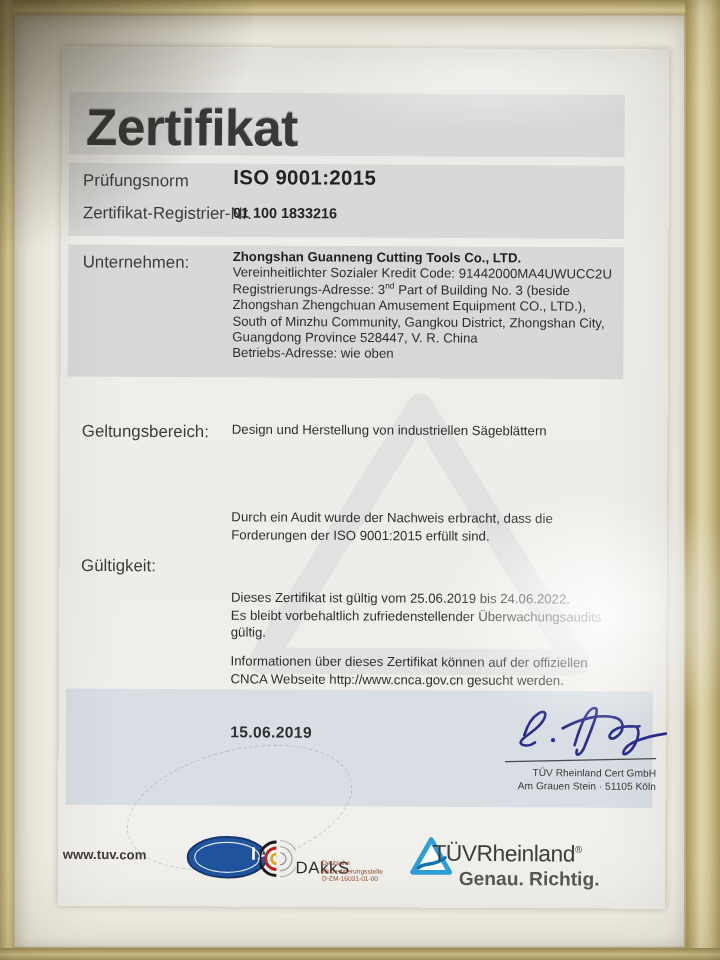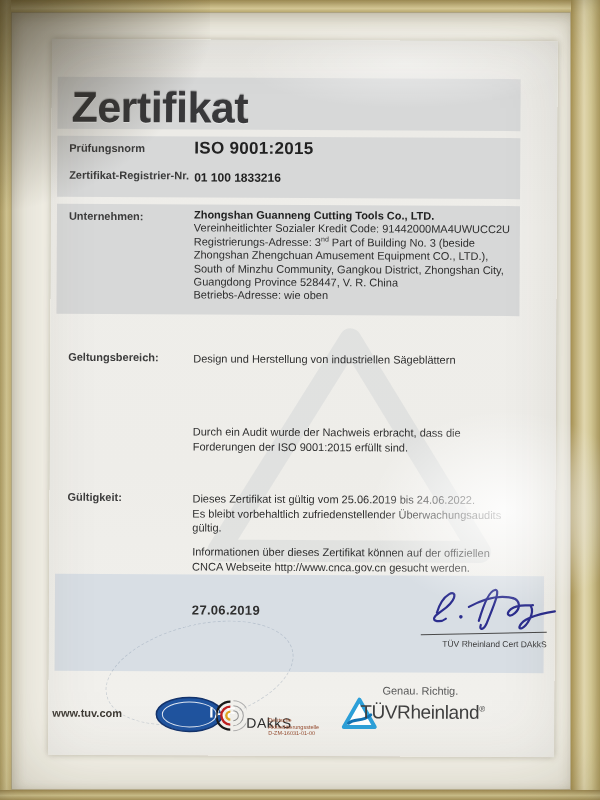--- a/index.html
+++ b/index.html
@@ -18,56 +18,56 @@
   .paper{position:absolute;left:50px;top:40px;width:506px;height:716px;
          background:linear-gradient(180deg,#e9e8e4 0%,#efeeea 26%,#eeede9 60%,#f2f1ed 100%);
          box-shadow:0 0 6px rgba(60,50,20,.3);transform:rotate(.3deg);}
   .band{position:absolute;left:6px;width:463px;background:#d7d8d8;}
   .band-title{top:38px;height:52px;}
   .band-norm{top:97px;height:61px;}
   .band-company{top:165px;height:110px;}
   .blue-band{position:absolute;left:6px;top:535px;width:489px;height:97px;background:#d8dee4;}
   .title{position:absolute;left:20px;top:44px;margin:0;font-size:43px;font-weight:700;letter-spacing:-.5px;
          color:#38383a;text-shadow:0 1px 0 rgba(255,255,255,.45), 0 -1px 1px rgba(0,0,0,.25);z-index:3;}
-  .lbl{position:absolute;left:18px;font-size:11px;color:#3c3c3c;z-index:3;font-weight:bold;}
+  .lbl{position:absolute;left:18px;font-size:14px;color:#3c3c3c;z-index:3;}
   .val{position:absolute;left:143px;color:#222;z-index:3;}
   .norm-val{top:99px;font-size:17px;font-weight:700;letter-spacing:.3px;}
   .reg-lbl{top:130px;}
   .reg-val{top:131px;font-size:12px;font-weight:700;}
   .norm-lbl{top:103px;}
   .comp-lbl{top:171px;}
   .textblock{position:absolute;left:143px;font-size:11px;line-height:13.4px;color:#2e2e2e;z-index:3;width:345px;}
   .company-block{top:169px;}
   .company-name{font-weight:700;color:#1f1f1f;}
   sup{font-size:7px;vertical-align:super;line-height:0;}
   .scope-lbl{top:312px;}
   .scope-block{top:312px;line-height:14px;}
   .audit-block{top:385px;line-height:14.5px;}
-  .valid-lbl{top:452px;}
+  .valid-lbl{top:424px;}
   .valid-block{top:452px;line-height:14.5px;}
   .info-block{top:505px;line-height:14.5px;}
   .date{position:absolute;left:143px;top:563px;font-size:13px;font-weight:600;color:#2f2f2f;letter-spacing:.3px;z-index:3;}
   .sig-svg{position:absolute;left:372px;top:540px;z-index:4;}
   .sig-line{position:absolute;left:372px;top:592px;width:126px;border-top:1.5px solid #4a4a4a;transform:rotate(-1.5deg);z-index:3;}
   .issuer{position:absolute;left:280px;top:598px;width:218px;text-align:right;font-size:8.5px;line-height:10.5px;color:#3b3b3b;z-index:3;}
   
   .wm-tri{position:absolute;left:155px;top:285px;z-index:1;opacity:.55;}
   .wm-seal{position:absolute;left:55px;top:585px;width:190px;height:95px;border:1px dashed rgba(110,130,155,.28);
            border-radius:50%;transform:rotate(-14deg);z-index:1;}
   
   .website{position:absolute;left:4px;top:668px;font-size:11px;font-weight:600;color:#3f3b35;z-index:3;}
   .iaf{position:absolute;left:106px;top:656px;width:70px;height:38px;z-index:3;}
   .iaf-text{position:absolute;left:12px;top:8px;width:70px;text-align:right;font-size:15px;font-weight:700;color:#fff;letter-spacing:1px;}
   .dakks{position:absolute;left:168px;top:658px;width:130px;height:40px;z-index:3;}
   .dakks-name{position:absolute;left:30px;top:1px;font-size:14px;font-weight:400;color:#2b2b2b;letter-spacing:.5px;margin-top:16px;}
   .dakks-sub{position:absolute;left:52px;top:19px;font-size:5.5px;line-height:6.5px;color:#94492c;}
   .tuvlogo-tri{position:absolute;left:293px;top:656px;z-index:3;}
   .tuv-brand{position:absolute;left:312px;top:661px;font-size:19px;font-weight:400;color:#3f3f3f;letter-spacing:-.4px;z-index:3;}
   .tuv-brand sup{font-size:8px;}
-  .tuv-tagline{position:absolute;left:334px;top:644px;font-size:11px;font-weight:400;color:#585858;z-index:3;}
+  .tuv-tagline{position:absolute;left:334px;top:684px;font-size:16px;font-weight:700;color:#585858;z-index:3;}
   
   .ov{position:absolute;pointer-events:none;}
   .corner-shadow{left:0;top:0;width:210px;height:230px;z-index:11;
     background:radial-gradient(circle at -20px -30px, rgba(45,36,16,.72), rgba(45,36,16,.25) 45%, rgba(45,36,16,0) 70%);}
   .glare-main{left:370px;top:410px;width:270px;height:200px;z-index:10;
     background:radial-gradient(closest-side, rgba(255,255,255,.85), rgba(255,255,255,.45) 50%, rgba(255,255,255,0));}
   .glare-top{left:240px;top:18px;width:330px;height:90px;z-index:10;
     background:radial-gradient(closest-side, rgba(255,255,255,.5), rgba(255,255,255,0));}
   .vignette{left:0;top:0;width:600px;height:800px;z-index:12;
     box-shadow:inset 0 0 90px rgba(70,58,30,.30), inset 0 0 14px rgba(70,58,30,.22);}
@@ -126,34 +126,35 @@
       <div>Dieses Zertifikat ist gültig vom 25.06.2019 bis 24.06.2022.</div>
       <div>Es bleibt vorbehaltlich zufriedenstellender Überwachungsaudits</div>
       <div>gültig.</div>
     </div>
 
     <div class="textblock info-block">
       <div>Informationen über dieses Zertifikat können auf der offiziellen</div>
       <div>CNCA Webseite http://www.cnca.gov.cn gesucht werden.</div>
     </div>
 
-    <div class="date">27.06.2019</div>
+    <div class="date">15.06.2019</div>
     <svg class="sig-svg" width="140" height="56" viewBox="0 0 140 56">
       <g fill="none" stroke="#2c2e8e" stroke-width="2.2" stroke-linecap="round">
         <path d="M16,32 C22,12 36,8 33,17 C30,26 18,31 14,36 C10,41 20,42 25,38"></path>
         <circle cx="40" cy="36" r="1.8" fill="#2c2e8e" stroke="none"></circle>
         <path d="M58,40 C62,26 68,10 74,9 C80,8 73,24 66,42 C63,49 58,50 60,44"></path>
         <path d="M48,26 C64,17 80,14 92,17"></path>
         <path d="M92,17 C99,19 100,27 94,32 C88,37 84,33 90,28 C98,22 106,25 112,24"></path>
         <path d="M110,25 C114,32 106,45 101,47 C96,49 99,41 108,37 C117,33 127,31 134,30"></path>
       </g>
     </svg>
     <div class="sig-line"></div>
     <div class="issuer">
-      <div>TÜV Rheinland Cert DAkkS</div>
+      <div>TÜV Rheinland Cert GmbH</div>
+      <div>Am Grauen Stein · 51105 Köln</div>
     </div>
 
     <div class="website">www.tuv.com</div>
 
     <div class="iaf">
       <svg width="70" height="38" viewBox="0 0 70 38">
         <ellipse cx="35" cy="19" rx="33" ry="17" fill="#20549f" stroke="#14336b" stroke-width="1.5"></ellipse>
         <ellipse cx="35" cy="19" rx="27" ry="12.5" fill="none" stroke="#ffffff" stroke-width="1" opacity=".85"></ellipse>
       </svg>
       <div class="iaf-text">IAF</div>

